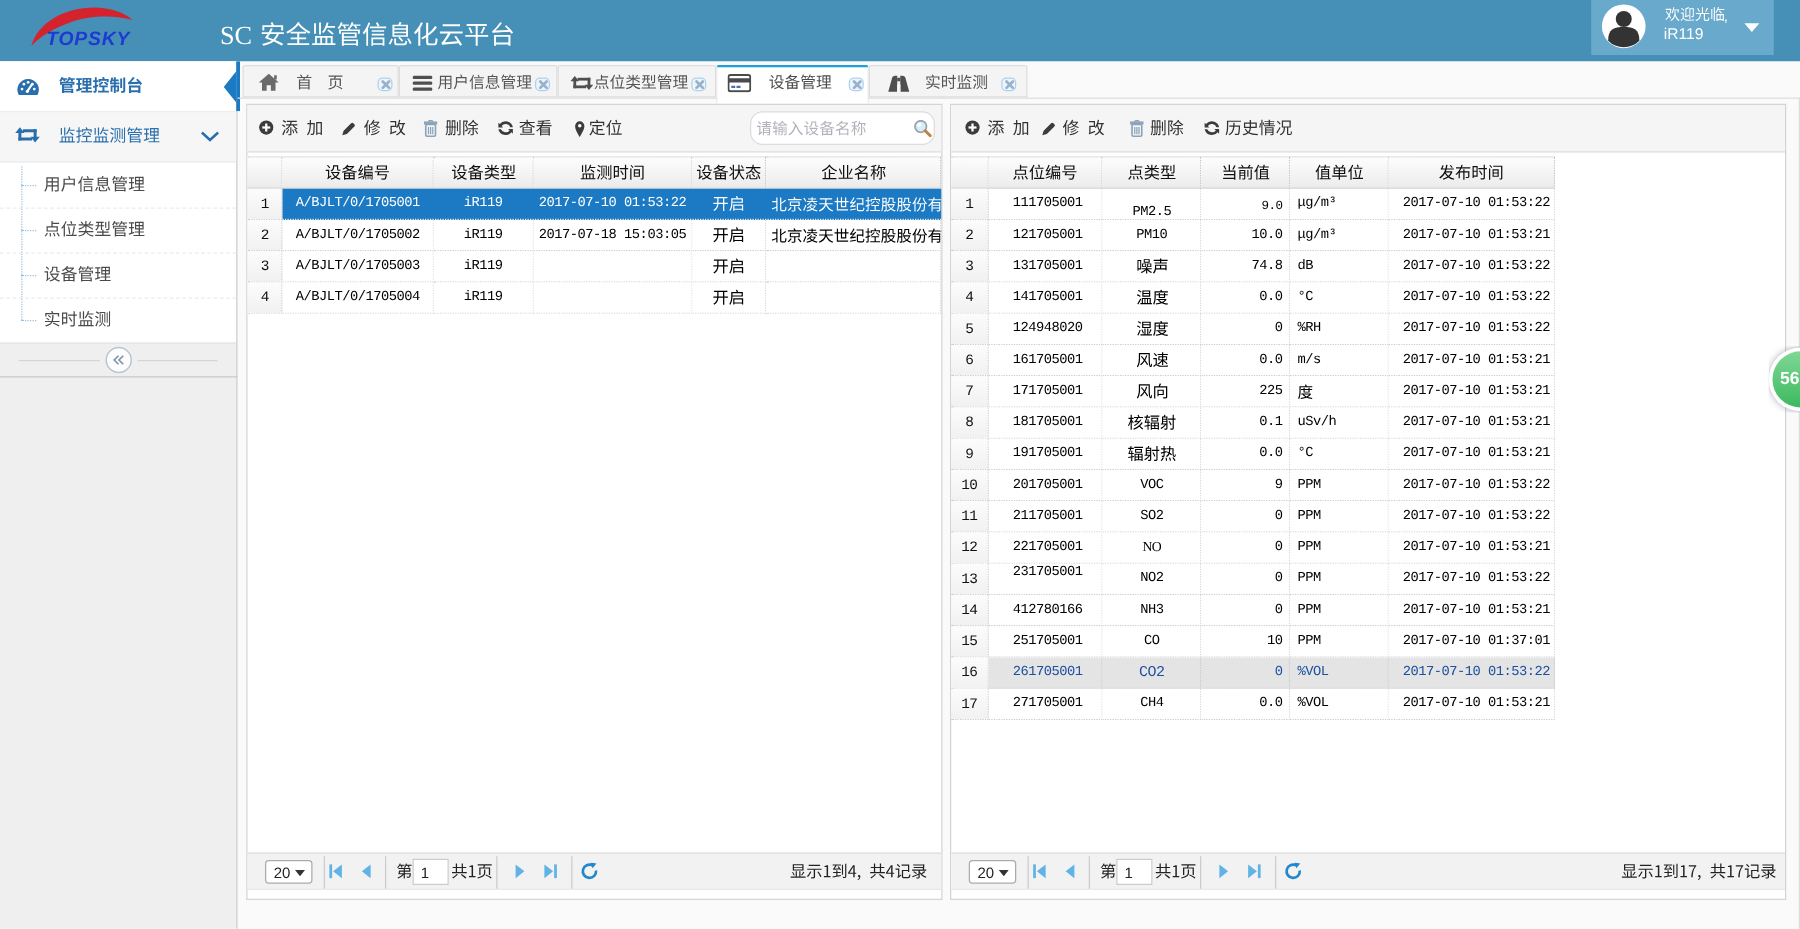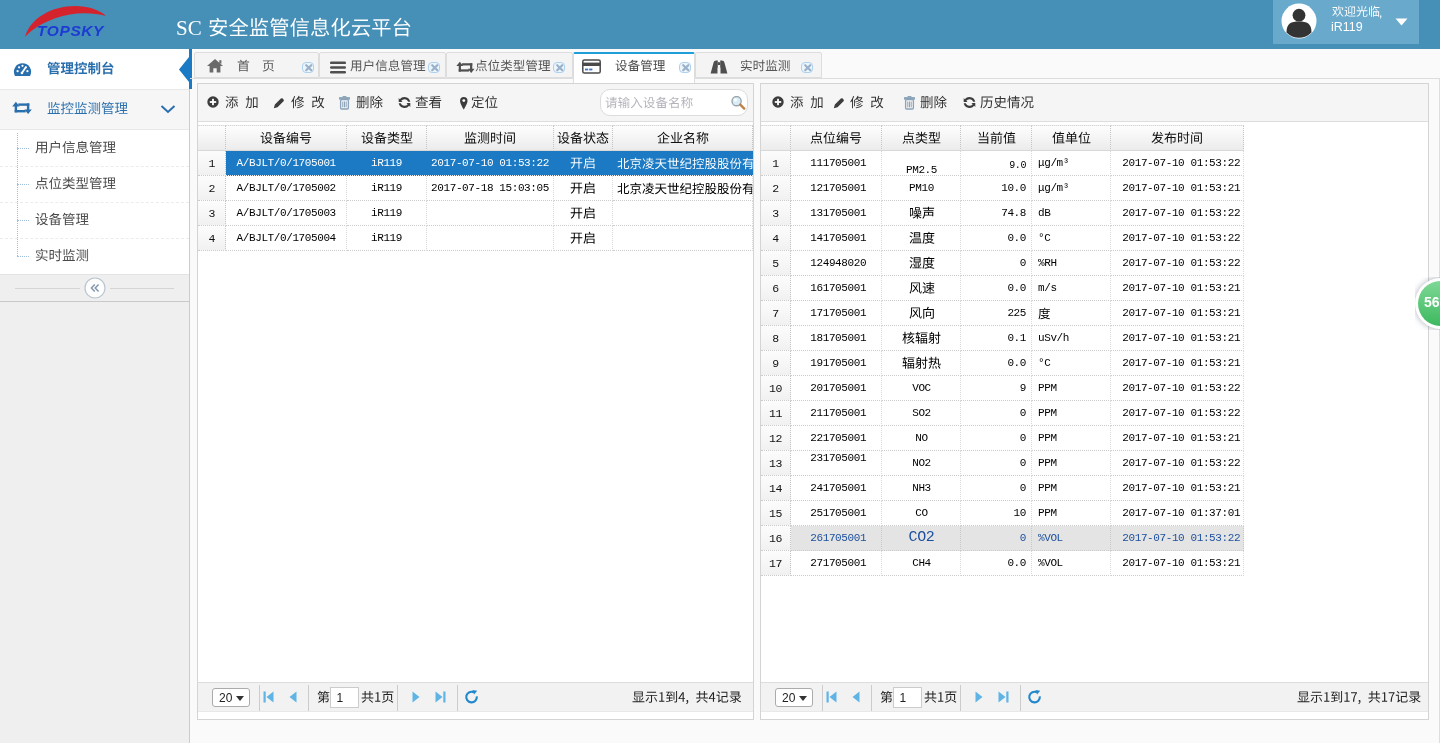--- a/index.html
+++ b/index.html
@@ -847,21 +847,21 @@
 <div style="position:absolute;font-family:'Liberation Mono',monospace;font-size:11.0px;color:#000;letter-spacing:-0.40px;font-weight:normal;white-space:pre;line-height:14.3px;left:1038.0px;top:405.9px">PPM</div>
 <div style="position:absolute;font-family:'Liberation Mono',monospace;font-size:11.0px;color:#000;letter-spacing:-0.40px;font-weight:normal;white-space:pre;line-height:14.3px;left:1181.2px;top:405.9px;transform:translateX(-50%)">2017-07-10 01:53:22</div>
 <div style="position:absolute;left:790.5px;top:400.5px;width:91.5px;height:25.0px;border-right:1px dotted #d8d8d8;border-bottom:1px dotted #ccc;box-sizing:border-box"></div>
 <div style="position:absolute;left:882.0px;top:400.5px;width:79.0px;height:25.0px;border-right:1px dotted #d8d8d8;border-bottom:1px dotted #ccc;box-sizing:border-box"></div>
 <div style="position:absolute;left:961.0px;top:400.5px;width:71.0px;height:25.0px;border-right:1px dotted #d8d8d8;border-bottom:1px dotted #ccc;box-sizing:border-box"></div>
 <div style="position:absolute;left:1032.0px;top:400.5px;width:79.0px;height:25.0px;border-right:1px dotted #d8d8d8;border-bottom:1px dotted #ccc;box-sizing:border-box"></div>
 <div style="position:absolute;left:1111.0px;top:400.5px;width:132.5px;height:25.0px;border-right:1px dotted #d8d8d8;border-bottom:1px dotted #ccc;box-sizing:border-box"></div>
 <div style="position:absolute;left:760.5px;top:425.5px;width:30.0px;height:25.0px;background:linear-gradient(#fcfcfc,#f1f1f1);border-right:1px dotted #c4c4c4;border-bottom:1px dotted #ccc;box-sizing:border-box"></div>
 <div style="position:absolute;font-family:'Liberation Mono',monospace;font-size:11.5px;color:#111;letter-spacing:-0.40px;font-weight:normal;white-space:pre;line-height:15.0px;left:775.5px;top:430.5px;transform:translateX(-50%)">12</div>
 <div style="position:absolute;font-family:'Liberation Mono',monospace;font-size:11.0px;color:#000;letter-spacing:-0.40px;font-weight:normal;white-space:pre;line-height:14.3px;left:838.2px;top:430.9px;transform:translateX(-50%)">221705001</div>
-<div style="position:absolute;font-family:Liberation Mono, monospace;font-size:11.0px;color:#000;letter-spacing:-0.40px;font-weight:normal;white-space:pre;line-height:14.3px;left:921.5px;top:430.9px;transform:translateX(-50%)">NO</div>
+<div style="position:absolute;font-family:Liberation Serif, serif;font-size:11.0px;color:#000;letter-spacing:-0.40px;font-weight:normal;white-space:pre;line-height:14.3px;left:921.5px;top:430.9px;transform:translateX(-50%)">NO</div>
 <div style="position:absolute;font-family:'Liberation Mono',monospace;font-size:11.0px;color:#000;letter-spacing:-0.40px;font-weight:normal;white-space:pre;line-height:14.3px;right:414.0px;top:430.9px">0</div>
 <div style="position:absolute;font-family:'Liberation Mono',monospace;font-size:11.0px;color:#000;letter-spacing:-0.40px;font-weight:normal;white-space:pre;line-height:14.3px;left:1038.0px;top:430.9px">PPM</div>
 <div style="position:absolute;font-family:'Liberation Mono',monospace;font-size:11.0px;color:#000;letter-spacing:-0.40px;font-weight:normal;white-space:pre;line-height:14.3px;left:1181.2px;top:430.9px;transform:translateX(-50%)">2017-07-10 01:53:21</div>
 <div style="position:absolute;left:790.5px;top:425.5px;width:91.5px;height:25.0px;border-right:1px dotted #d8d8d8;border-bottom:1px dotted #ccc;box-sizing:border-box"></div>
 <div style="position:absolute;left:882.0px;top:425.5px;width:79.0px;height:25.0px;border-right:1px dotted #d8d8d8;border-bottom:1px dotted #ccc;box-sizing:border-box"></div>
 <div style="position:absolute;left:961.0px;top:425.5px;width:71.0px;height:25.0px;border-right:1px dotted #d8d8d8;border-bottom:1px dotted #ccc;box-sizing:border-box"></div>
 <div style="position:absolute;left:1032.0px;top:425.5px;width:79.0px;height:25.0px;border-right:1px dotted #d8d8d8;border-bottom:1px dotted #ccc;box-sizing:border-box"></div>
 <div style="position:absolute;left:1111.0px;top:425.5px;width:132.5px;height:25.0px;border-right:1px dotted #d8d8d8;border-bottom:1px dotted #ccc;box-sizing:border-box"></div>
 <div style="position:absolute;left:760.5px;top:450.5px;width:30.0px;height:25.0px;background:linear-gradient(#fcfcfc,#f1f1f1);border-right:1px dotted #c4c4c4;border-bottom:1px dotted #ccc;box-sizing:border-box"></div>
 <div style="position:absolute;font-family:'Liberation Mono',monospace;font-size:11.5px;color:#111;letter-spacing:-0.40px;font-weight:normal;white-space:pre;line-height:15.0px;left:775.5px;top:455.5px;transform:translateX(-50%)">13</div>
@@ -870,21 +870,21 @@
 <div style="position:absolute;font-family:'Liberation Mono',monospace;font-size:11.0px;color:#000;letter-spacing:-0.40px;font-weight:normal;white-space:pre;line-height:14.3px;right:414.0px;top:455.9px">0</div>
 <div style="position:absolute;font-family:'Liberation Mono',monospace;font-size:11.0px;color:#000;letter-spacing:-0.40px;font-weight:normal;white-space:pre;line-height:14.3px;left:1038.0px;top:455.9px">PPM</div>
 <div style="position:absolute;font-family:'Liberation Mono',monospace;font-size:11.0px;color:#000;letter-spacing:-0.40px;font-weight:normal;white-space:pre;line-height:14.3px;left:1181.2px;top:455.9px;transform:translateX(-50%)">2017-07-10 01:53:22</div>
 <div style="position:absolute;left:790.5px;top:450.5px;width:91.5px;height:25.0px;border-right:1px dotted #d8d8d8;border-bottom:1px dotted #ccc;box-sizing:border-box"></div>
 <div style="position:absolute;left:882.0px;top:450.5px;width:79.0px;height:25.0px;border-right:1px dotted #d8d8d8;border-bottom:1px dotted #ccc;box-sizing:border-box"></div>
 <div style="position:absolute;left:961.0px;top:450.5px;width:71.0px;height:25.0px;border-right:1px dotted #d8d8d8;border-bottom:1px dotted #ccc;box-sizing:border-box"></div>
 <div style="position:absolute;left:1032.0px;top:450.5px;width:79.0px;height:25.0px;border-right:1px dotted #d8d8d8;border-bottom:1px dotted #ccc;box-sizing:border-box"></div>
 <div style="position:absolute;left:1111.0px;top:450.5px;width:132.5px;height:25.0px;border-right:1px dotted #d8d8d8;border-bottom:1px dotted #ccc;box-sizing:border-box"></div>
 <div style="position:absolute;left:760.5px;top:475.5px;width:30.0px;height:25.0px;background:linear-gradient(#fcfcfc,#f1f1f1);border-right:1px dotted #c4c4c4;border-bottom:1px dotted #ccc;box-sizing:border-box"></div>
 <div style="position:absolute;font-family:'Liberation Mono',monospace;font-size:11.5px;color:#111;letter-spacing:-0.40px;font-weight:normal;white-space:pre;line-height:15.0px;left:775.5px;top:480.5px;transform:translateX(-50%)">14</div>
-<div style="position:absolute;font-family:'Liberation Mono',monospace;font-size:11.0px;color:#000;letter-spacing:-0.40px;font-weight:normal;white-space:pre;line-height:14.3px;left:838.2px;top:480.9px;transform:translateX(-50%)">241705001</div>
+<div style="position:absolute;font-family:'Liberation Mono',monospace;font-size:11.0px;color:#000;letter-spacing:-0.40px;font-weight:normal;white-space:pre;line-height:14.3px;left:838.2px;top:480.9px;transform:translateX(-50%)">412780166</div>
 <div style="position:absolute;font-family:'Liberation Mono',monospace;font-size:11.0px;color:#000;letter-spacing:-0.40px;font-weight:normal;white-space:pre;line-height:14.3px;left:921.5px;top:480.9px;transform:translateX(-50%)">NH3</div>
 <div style="position:absolute;font-family:'Liberation Mono',monospace;font-size:11.0px;color:#000;letter-spacing:-0.40px;font-weight:normal;white-space:pre;line-height:14.3px;right:414.0px;top:480.9px">0</div>
 <div style="position:absolute;font-family:'Liberation Mono',monospace;font-size:11.0px;color:#000;letter-spacing:-0.40px;font-weight:normal;white-space:pre;line-height:14.3px;left:1038.0px;top:480.9px">PPM</div>
 <div style="position:absolute;font-family:'Liberation Mono',monospace;font-size:11.0px;color:#000;letter-spacing:-0.40px;font-weight:normal;white-space:pre;line-height:14.3px;left:1181.2px;top:480.9px;transform:translateX(-50%)">2017-07-10 01:53:21</div>
 <div style="position:absolute;left:790.5px;top:475.5px;width:91.5px;height:25.0px;border-right:1px dotted #d8d8d8;border-bottom:1px dotted #ccc;box-sizing:border-box"></div>
 <div style="position:absolute;left:882.0px;top:475.5px;width:79.0px;height:25.0px;border-right:1px dotted #d8d8d8;border-bottom:1px dotted #ccc;box-sizing:border-box"></div>
 <div style="position:absolute;left:961.0px;top:475.5px;width:71.0px;height:25.0px;border-right:1px dotted #d8d8d8;border-bottom:1px dotted #ccc;box-sizing:border-box"></div>
 <div style="position:absolute;left:1032.0px;top:475.5px;width:79.0px;height:25.0px;border-right:1px dotted #d8d8d8;border-bottom:1px dotted #ccc;box-sizing:border-box"></div>
 <div style="position:absolute;left:1111.0px;top:475.5px;width:132.5px;height:25.0px;border-right:1px dotted #d8d8d8;border-bottom:1px dotted #ccc;box-sizing:border-box"></div>
 <div style="position:absolute;left:760.5px;top:500.5px;width:30.0px;height:25.0px;background:linear-gradient(#fcfcfc,#f1f1f1);border-right:1px dotted #c4c4c4;border-bottom:1px dotted #ccc;box-sizing:border-box"></div>
@@ -896,21 +896,21 @@
 <div style="position:absolute;font-family:'Liberation Mono',monospace;font-size:11.0px;color:#000;letter-spacing:-0.40px;font-weight:normal;white-space:pre;line-height:14.3px;left:1181.2px;top:505.9px;transform:translateX(-50%)">2017-07-10 01:37:01</div>
 <div style="position:absolute;left:790.5px;top:500.5px;width:91.5px;height:25.0px;border-right:1px dotted #d8d8d8;border-bottom:1px dotted #ccc;box-sizing:border-box"></div>
 <div style="position:absolute;left:882.0px;top:500.5px;width:79.0px;height:25.0px;border-right:1px dotted #d8d8d8;border-bottom:1px dotted #ccc;box-sizing:border-box"></div>
 <div style="position:absolute;left:961.0px;top:500.5px;width:71.0px;height:25.0px;border-right:1px dotted #d8d8d8;border-bottom:1px dotted #ccc;box-sizing:border-box"></div>
 <div style="position:absolute;left:1032.0px;top:500.5px;width:79.0px;height:25.0px;border-right:1px dotted #d8d8d8;border-bottom:1px dotted #ccc;box-sizing:border-box"></div>
 <div style="position:absolute;left:1111.0px;top:500.5px;width:132.5px;height:25.0px;border-right:1px dotted #d8d8d8;border-bottom:1px dotted #ccc;box-sizing:border-box"></div>
 <div style="position:absolute;left:760.5px;top:525.5px;width:30.0px;height:25.0px;background:linear-gradient(#fcfcfc,#f1f1f1);border-right:1px dotted #c4c4c4;border-bottom:1px dotted #ccc;box-sizing:border-box"></div>
 <div style="position:absolute;font-family:'Liberation Mono',monospace;font-size:11.5px;color:#111;letter-spacing:-0.40px;font-weight:normal;white-space:pre;line-height:15.0px;left:775.5px;top:530.5px;transform:translateX(-50%)">16</div>
 <div style="position:absolute;left:790.5px;top:525.5px;width:453.0px;height:25.0px;background:#e4e4e4"></div>
 <div style="position:absolute;font-family:'Liberation Mono',monospace;font-size:11.0px;color:#1c4f9e;letter-spacing:-0.40px;font-weight:normal;white-space:pre;line-height:14.3px;left:838.2px;top:530.9px;transform:translateX(-50%)">261705001</div>
-<div style="position:absolute;font-family:'Liberation Mono',monospace;font-size:15px;color:#1c4f9e;letter-spacing:-0.40px;font-weight:normal;white-space:pre;line-height:14.3px;left:921.5px;top:530.9px;transform:translateX(-50%)">CO2</div>
+<div style="position:absolute;font-family:'Liberation Mono',monospace;font-size:12px;color:#1c4f9e;letter-spacing:-0.40px;font-weight:normal;white-space:pre;line-height:14.3px;left:921.5px;top:530.9px;transform:translateX(-50%)">CO2</div>
 <div style="position:absolute;font-family:'Liberation Mono',monospace;font-size:11.0px;color:#1c4f9e;letter-spacing:-0.40px;font-weight:normal;white-space:pre;line-height:14.3px;right:414.0px;top:530.9px">0</div>
 <div style="position:absolute;font-family:'Liberation Mono',monospace;font-size:11.0px;color:#1c4f9e;letter-spacing:-0.40px;font-weight:normal;white-space:pre;line-height:14.3px;left:1038.0px;top:530.9px">%VOL</div>
 <div style="position:absolute;font-family:'Liberation Mono',monospace;font-size:11.0px;color:#1c4f9e;letter-spacing:-0.40px;font-weight:normal;white-space:pre;line-height:14.3px;left:1181.2px;top:530.9px;transform:translateX(-50%)">2017-07-10 01:53:22</div>
 <div style="position:absolute;left:790.5px;top:525.5px;width:91.5px;height:25.0px;border-right:1px dotted #c8c8c8;border-bottom:1px dotted #ccc;box-sizing:border-box"></div>
 <div style="position:absolute;left:882.0px;top:525.5px;width:79.0px;height:25.0px;border-right:1px dotted #c8c8c8;border-bottom:1px dotted #ccc;box-sizing:border-box"></div>
 <div style="position:absolute;left:961.0px;top:525.5px;width:71.0px;height:25.0px;border-right:1px dotted #c8c8c8;border-bottom:1px dotted #ccc;box-sizing:border-box"></div>
 <div style="position:absolute;left:1032.0px;top:525.5px;width:79.0px;height:25.0px;border-right:1px dotted #c8c8c8;border-bottom:1px dotted #ccc;box-sizing:border-box"></div>
 <div style="position:absolute;left:1111.0px;top:525.5px;width:132.5px;height:25.0px;border-right:1px dotted #c8c8c8;border-bottom:1px dotted #ccc;box-sizing:border-box"></div>
 <div style="position:absolute;left:760.5px;top:550.5px;width:30.0px;height:25.0px;background:linear-gradient(#fcfcfc,#f1f1f1);border-right:1px dotted #c4c4c4;border-bottom:1px dotted #ccc;box-sizing:border-box"></div>
 <div style="position:absolute;font-family:'Liberation Mono',monospace;font-size:11.5px;color:#111;letter-spacing:-0.40px;font-weight:normal;white-space:pre;line-height:15.0px;left:775.5px;top:555.5px;transform:translateX(-50%)">17</div>

